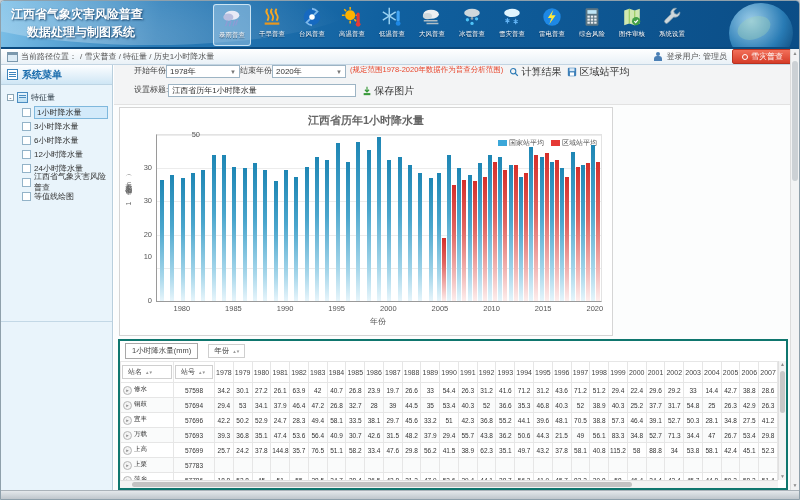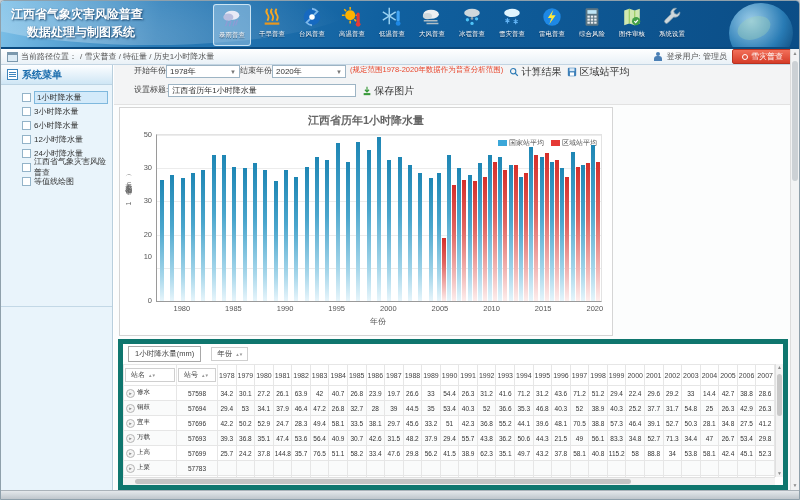--- a/index.html
+++ b/index.html
@@ -78,21 +78,21 @@
   .bar.blue{background:linear-gradient(to bottom,#1e86b4 0%,#4aa6cd 40%,#a7d7eb 80%,#e7f5fb 100%);}
   .bar.red{background:linear-gradient(to bottom,#d62f2a 0%,#e26561 40%,#f3bdbb 80%,#fdeeed 100%);}
   .ytick{position:absolute;left:16px;width:16px;text-align:right;font-size:7.5px;color:#555;}
   .xtick{position:absolute;top:196px;transform:translateX(-50%);font-size:7.5px;color:#555;}
   .ylab{position:absolute;left:4px;top:72px;writing-mode:vertical-rl;transform:rotate(180deg);font-size:7px;color:#666;letter-spacing:1px;}
   .xaxis-title{position:absolute;top:208px;left:36px;width:444px;text-align:center;font-size:8px;color:#555;}
   .legend{position:absolute;right:12px;top:29px;display:flex;gap:7px;font-size:7px;color:#555;background:rgba(255,255,255,.85);padding:1px 3px;align-items:center;}
   .lg-item{display:flex;align-items:center;gap:2px;}
   .lg-sq{width:9px;height:6px;display:inline-block;}
   
-  .table-zone{position:absolute;top:274px;left:4px;right:2px;bottom:0;background:#fff;border:5px solid #0f766e;box-sizing:border-box;}
+  .table-zone{position:absolute;top:274px;left:4px;right:2px;bottom:0;background:#fff;border:2px solid #0f766e;box-sizing:border-box;}
   .tctrl{height:20px;display:flex;align-items:center;gap:10px;padding-left:5px;background:#fff;font-size:7.5px;color:#444;border-bottom:1px solid #e6e6e6;}
   .pivot-box{border:1px solid #a8a8a8;padding:2px 6px;background:#fff;}
   .sort-box{border:1px solid #cfcfcf;padding:1px 5px;display:flex;gap:3px;align-items:center;cursor:pointer;}
   .arrows{font-size:4.5px;color:#999;letter-spacing:-1px;}
   .grid{position:absolute;top:20px;left:0;right:8px;bottom:8px;overflow:hidden;}
   table{border-collapse:collapse;table-layout:fixed;width:100%;}
   th,td{border:1px solid #e6e6e6;overflow:hidden;white-space:nowrap;}
   thead th{height:18px;background:#fff;font-size:7px;color:#444;font-weight:normal;}
   th.c-station{width:50px;} th.c-id{width:38px;}
   tbody td{height:12px;font-size:6.5px;color:#333;text-align:center;}
@@ -286,20 +286,25 @@
       </span>
     </span>
   </div>
 
   <div class="sidebar">
     <div class="side-title">
       <span class="side-title-icon"></span>
       <span>系统菜单</span>
     </div>
     <div class="tree" id="tree">
+        <div class="tnode">
+          <span class="exp">-</span>
+          <span class="gridic"></span>
+          <span class="tlabel">特征量</span>
+        </div>
         <div class="tchild">
           <span class="cb"></span>
           <span class="clabel sel">1小时降水量</span>
         </div>
         <div class="tchild">
           <span class="cb"></span>
           <span class="clabel">3小时降水量</span>
         </div>
         <div class="tchild">
           <span class="cb"></span>
@@ -528,21 +533,21 @@
             <div class="bar red" style="height: 84%;"></div>
           </div>
         </div>
       <div class="ylab">1小时降水量（mm）</div>
       <div class="xaxis-title">年份</div>
     <span class="ytick" style="top: 188px;">0</span>
         <span class="ytick" style="top: 144px;">10</span>
         <span class="ytick" style="top: 121.6px;">20</span>
         <span class="ytick" style="top: 88px;">30</span>
         <span class="ytick" style="top: 55.2px;">30</span>
-        <span class="ytick" style="top: 22px;">50</span>
+        <span class="ytick" style="top: 22px; margin-left: 48px;">50</span>
         <span class="xtick" style="left: 61.814px;">1980</span>
         <span class="xtick" style="left: 113.442px;">1985</span>
         <span class="xtick" style="left: 165.07px;">1990</span>
         <span class="xtick" style="left: 216.698px;">1995</span>
         <span class="xtick" style="left: 268.326px;">2000</span>
         <span class="xtick" style="left: 319.953px;">2005</span>
         <span class="xtick" style="left: 371.581px;">2010</span>
         <span class="xtick" style="left: 423.209px;">2015</span>
         <span class="xtick" style="left: 474.837px;">2020</span>
       </div>

